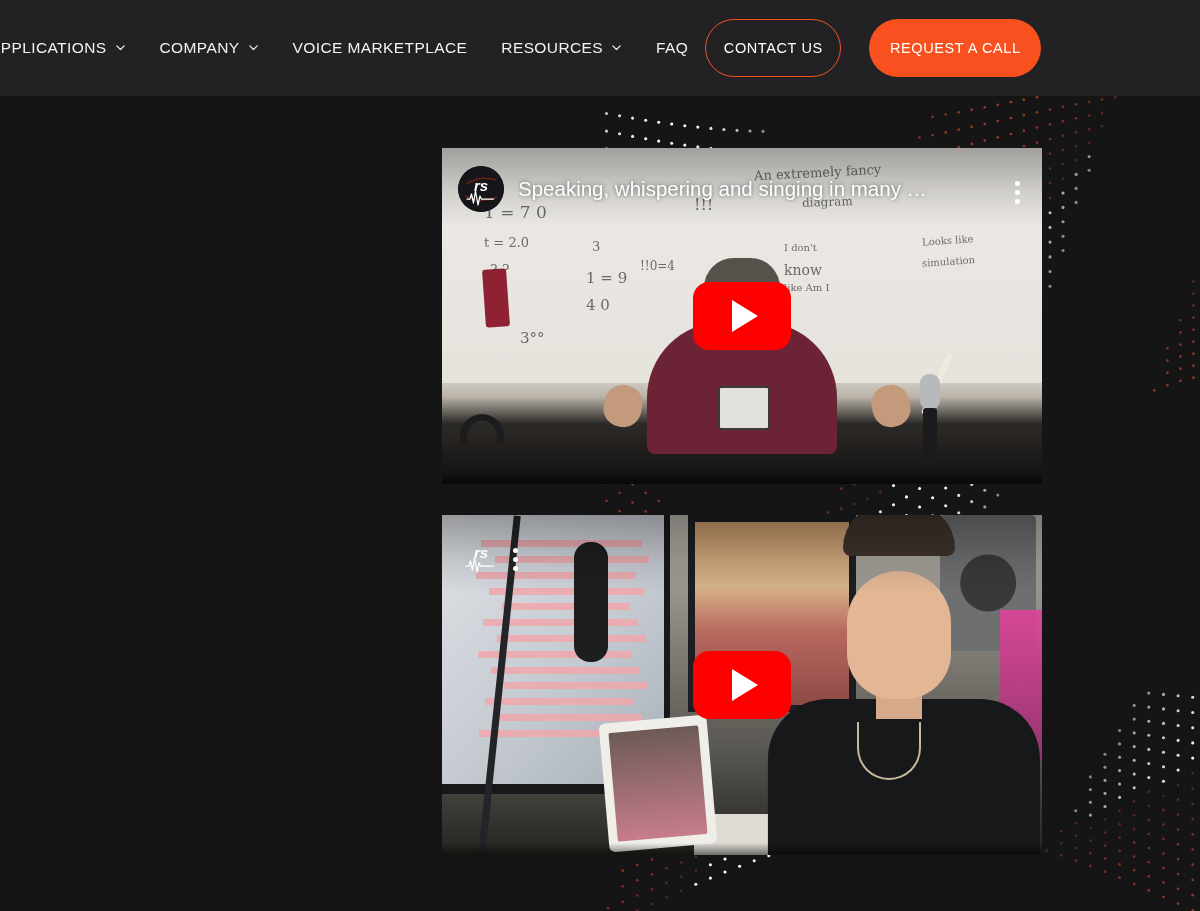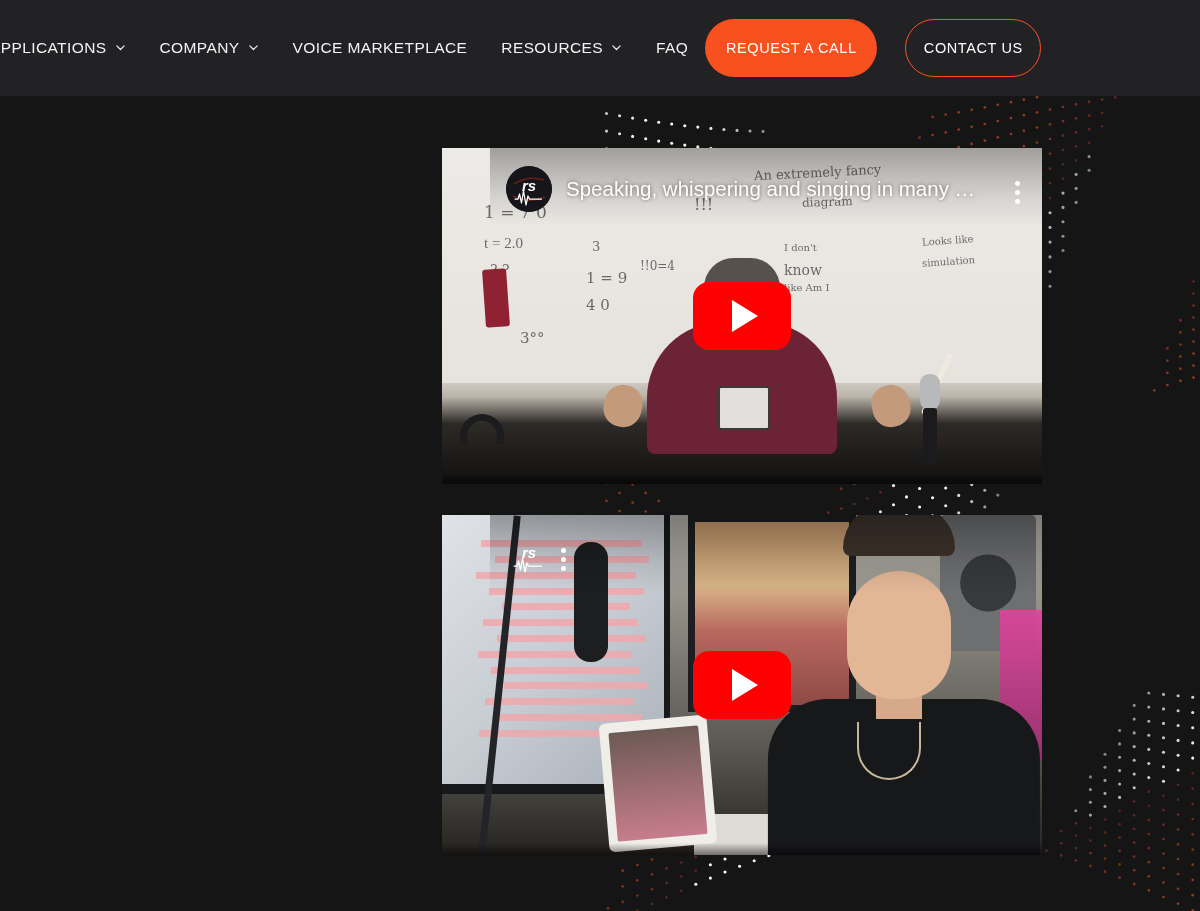--- a/index.html
+++ b/index.html
@@ -166,21 +166,20 @@
 
   .yt-top {
     position: absolute;
     top: 0; left: 0; right: 0;
     height: 78px;
     display: flex;
     align-items: flex-start;
     padding: 23px 14px 0 16px;
     background: linear-gradient(to bottom, rgba(0,0,0,0.32) 0%, rgba(0,0,0,0.10) 60%, rgba(0,0,0,0) 100%);
     z-index: 6;
-    margin-left: 48px;
   }
 
   .yt-avatar {
     width: 46px; height: 46px;
     border-radius: 50%;
     background: #17171a;
     flex: 0 0 46px;
     position: relative;
     overflow: hidden;
     margin-top: -5px;
@@ -1495,22 +1494,22 @@
         </span>
       </a>
 
       <a class="nav-link">
         <span>FAQ</span>
       </a>
 
     </div>
 
     <div class="nav-actions">
+      <button class="btn btn-outline">CONTACT US</button>
       <button class="btn btn-solid">REQUEST A CALL</button>
-      <button class="btn btn-outline">CONTACT US</button>
     </div>
   </nav>
 
   <div class="hero-copy">
     <div class="hero-title">…or</div>
     <div class="hero-title">…ors</div>
     <div class="hero-sub">…able from the</div>
     <div class="hero-sub" style="margin-top:0">…akers, game</div>
     <div class="hero-sub" style="margin-top:0">…ators.</div>
   </div>
@@ -1518,21 +1517,21 @@
   <div class="video video-1">
     <div class="video-frame">
 
       <div class="thumb">
         <div class="v1-bg"></div>
         <div class="v1-board"></div>
         <div id="v1-scribbles">
             <div class="v1-scribble" style="left: 52%; top: 5%; font-size: 13px; transform: rotate(-3deg);">An extremely fancy</div>
             <div class="v1-scribble" style="left: 60%; top: 14%; font-size: 12px; transform: rotate(-2deg);">diagram</div>
             <div class="v1-scribble" style="left: 7%; top: 16%; font-size: 17px; transform: rotate(0deg);">1 = 7 0</div>
-            <div class="v1-scribble" style="left: 7%; top: 26%; font-size: 15px; transform: rotate(0deg); font-family: Liberation Serif, serif;">t = 2.0</div>
+            <div class="v1-scribble" style="left: 7%; top: 26%; font-size: 13px; transform: rotate(0deg);">t = 2.0</div>
             <div class="v1-scribble" style="left: 8%; top: 34%; font-size: 14px; transform: rotate(0deg);">?  ?</div>
             <div class="v1-scribble" style="left: 25%; top: 27%; font-size: 13px; transform: rotate(0deg);">3</div>
             <div class="v1-scribble" style="left: 24%; top: 36%; font-size: 15px; transform: rotate(0deg);">1 = 9</div>
             <div class="v1-scribble" style="left: 24%; top: 44%; font-size: 15px; transform: rotate(0deg);">4   0</div>
             <div class="v1-scribble" style="left: 33%; top: 33%; font-size: 12px; transform: rotate(0deg);">!!0=4</div>
             <div class="v1-scribble" style="left: 42%; top: 14%; font-size: 16px; transform: rotate(0deg);">!!!</div>
             <div class="v1-scribble" style="left: 57%; top: 28%; font-size: 10px; transform: rotate(0deg);">I don't</div>
             <div class="v1-scribble" style="left: 57%; top: 34%; font-size: 14px; transform: rotate(0deg);">know</div>
             <div class="v1-scribble" style="left: 57%; top: 40%; font-size: 10px; transform: rotate(0deg);">like Am I</div>
             <div class="v1-scribble" style="left: 80%; top: 26%; font-size: 10px; transform: rotate(-4deg);">Looks like</div>

